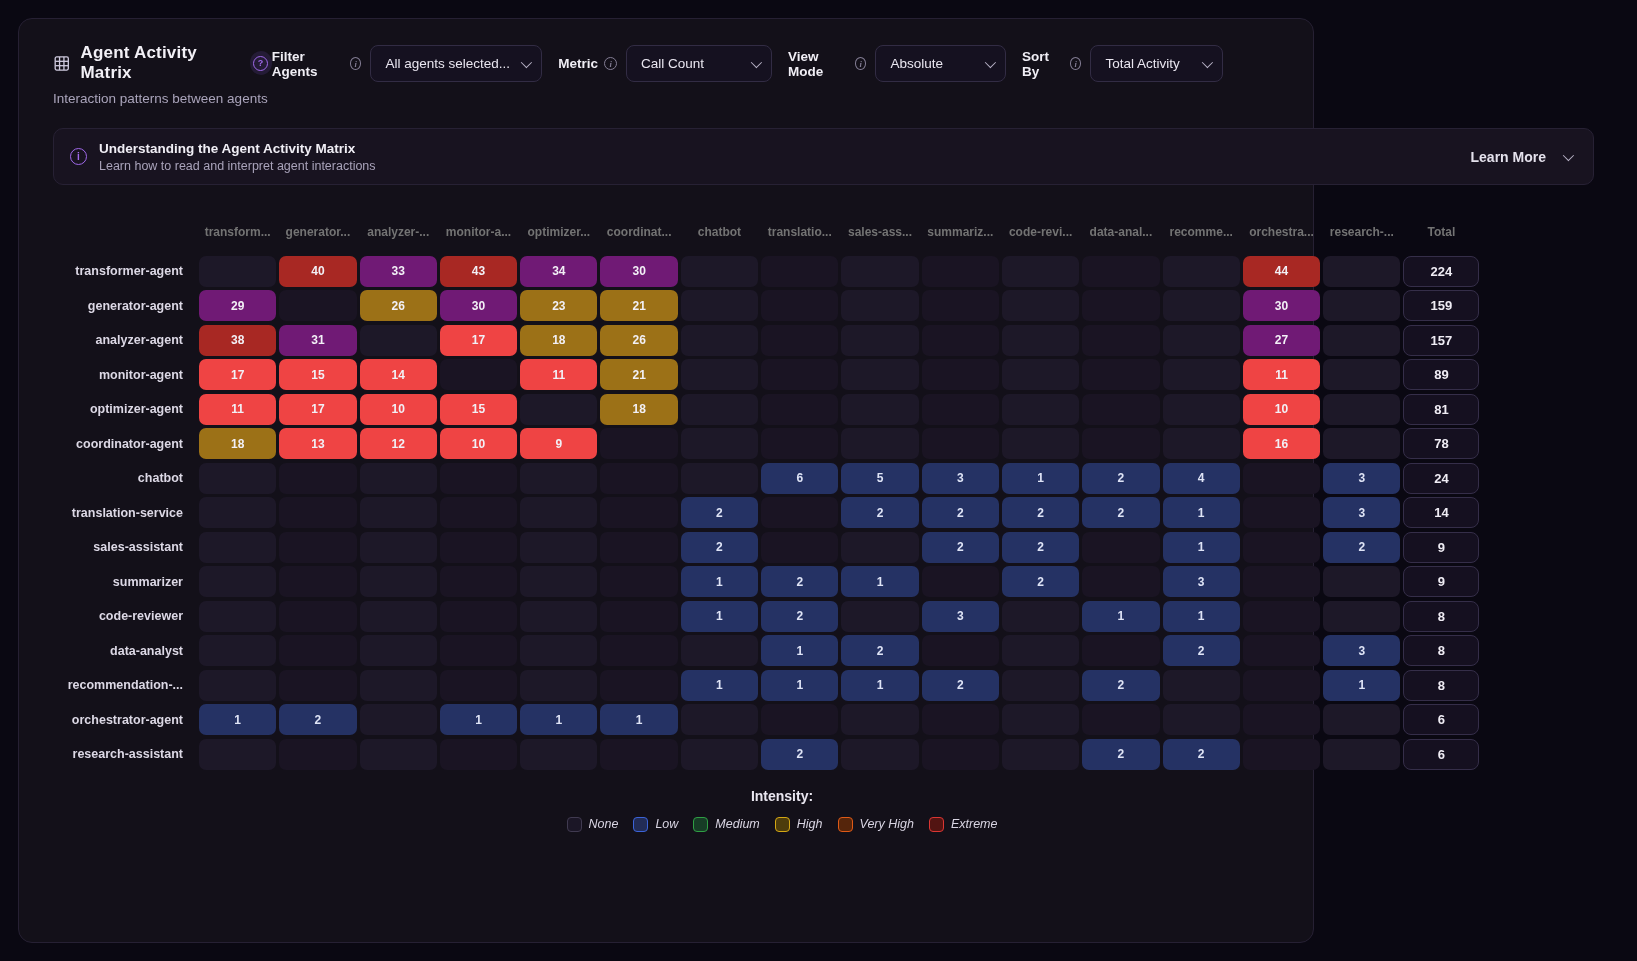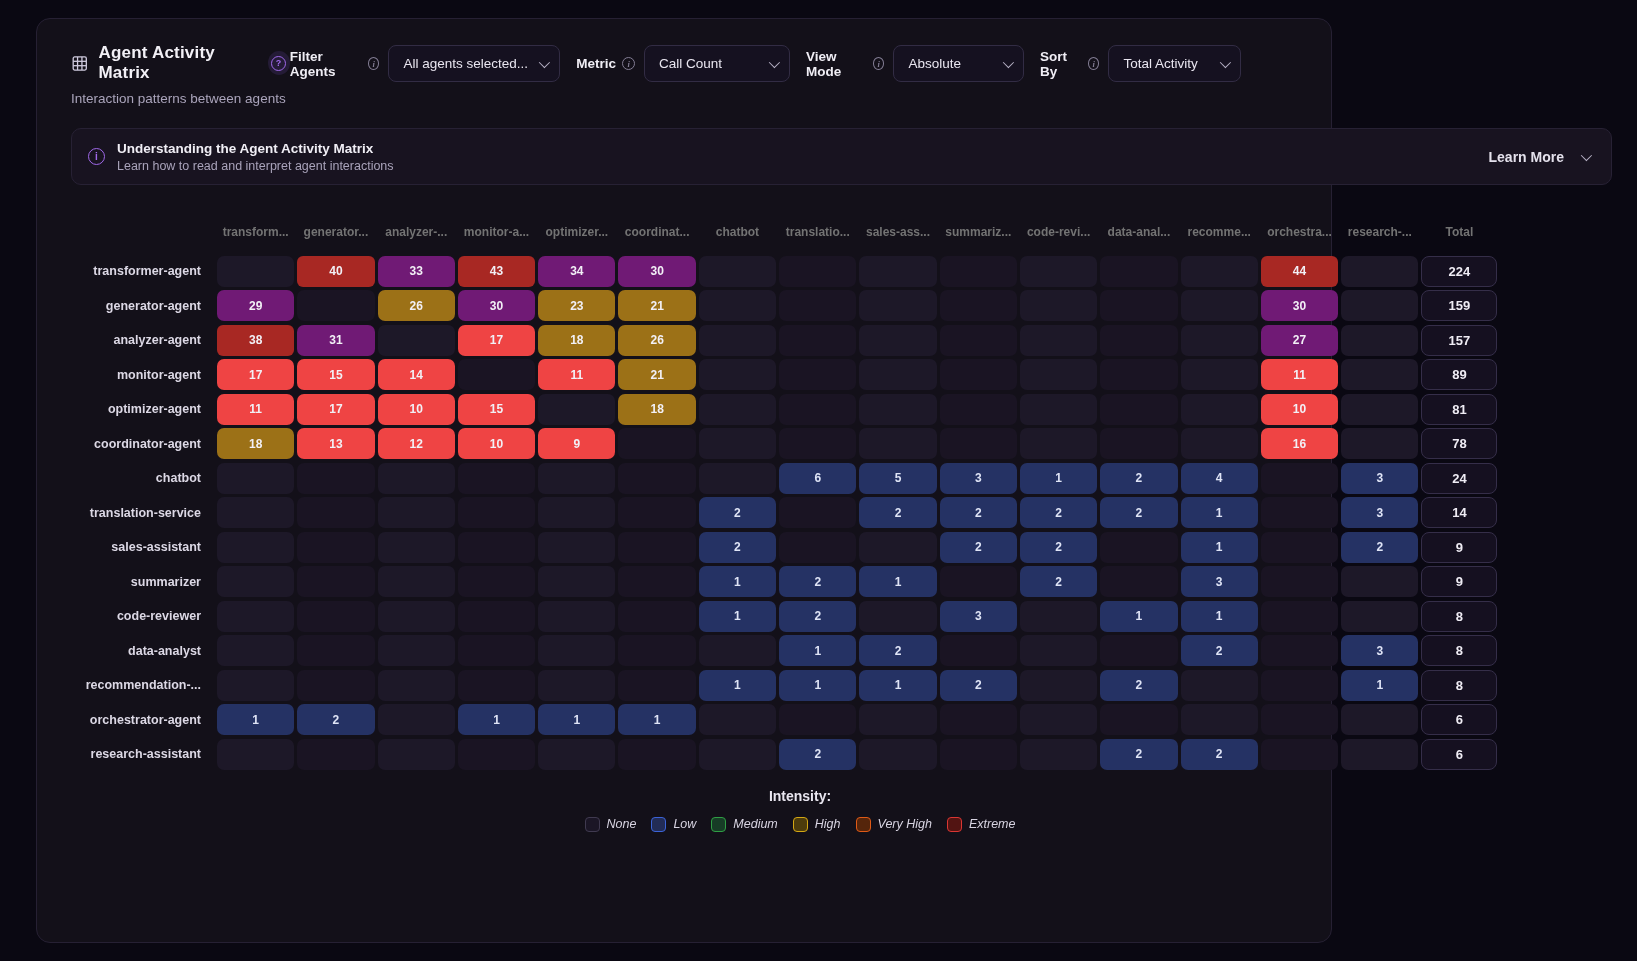--- a/index.html
+++ b/index.html
@@ -1,19 +1,19 @@
 <!DOCTYPE html>
 <html><head>
 <meta charset="utf-8">
 <style>
   * { margin:0; padding:0; box-sizing:border-box; }
   html,body { width:1637px; height:961px; background:#0a0812; font-family:"Liberation Sans", sans-serif; overflow:hidden; }
 
   .card {
-    position:absolute; left:36px; top:18px; width:1296px; height:925px;
+    position:absolute; left:18px; top:18px; width:1296px; height:925px;
     background:#131019; border:1px solid #262033; border-radius:14px;
     padding:22px 18px;
   }
 
   
   .header-row { display:flex; justify-content:space-between; align-items:flex-start; padding:2px 6px 0 16px; }
   .title-wrap { }
   .title-line { display:flex; align-items:center; gap:10px; }
   .grid-icon { width:19px; height:19px; color:#cfcade; }
   .page-title { font-size:17px; font-weight:bold; color:#f2f0f6; letter-spacing:.2px; }
@@ -44,21 +44,21 @@
   .col-head { font-size:12px; font-weight:bold; color:#737373; text-align:center; padding-bottom:13px; white-space:nowrap; overflow:hidden; }
   .corner { }
   .row-label { font-size:12.5px; font-weight:bold; color:#dcd8e5; text-align:right; padding-right:13px; display:flex; align-items:center; justify-content:flex-end; white-space:nowrap; }
   .cell { height:31px; border-radius:7px; display:flex; align-items:center; justify-content:center; font-size:12px; font-weight:bold; color:#f2f0f6; cursor:pointer; }
   .cell.none      { background:#1d1828; }
   .cell.none.alt  { background:#1a1423; }
   .cell.low       { background:#253264; color:#dfe4f6; }
   .cell.medium    { background:#ef4444; }
   .cell.high      { background:#9c7117; }
   .cell.very-high { background:#701a75; }
-  .cell.extreme   { background:#a82823;border-radius:6px; }
+  .cell.extreme   { background:#a82823; }
   .total-cell { height:31px; border-radius:8px; border:1px solid #352e49; background:#151020;
                 display:flex; align-items:center; justify-content:center; font-size:13px; font-weight:bold; color:#efecf4; }
 
   
   .legend-block { width:1490px; margin-top:18px; text-align:center; }
   .legend-title { font-size:14px; font-weight:bold; color:#e9e6f0; }
   .legend-items { margin-top:13px; display:flex; justify-content:center; gap:15px;font-style:italic; }
   .legend-item { display:flex; align-items:center; gap:7px; font-size:12.5px; color:#d8d4e2; }
   .swatch { width:15px; height:15px; border-radius:4px; border:1.6px solid; }
 </style>

